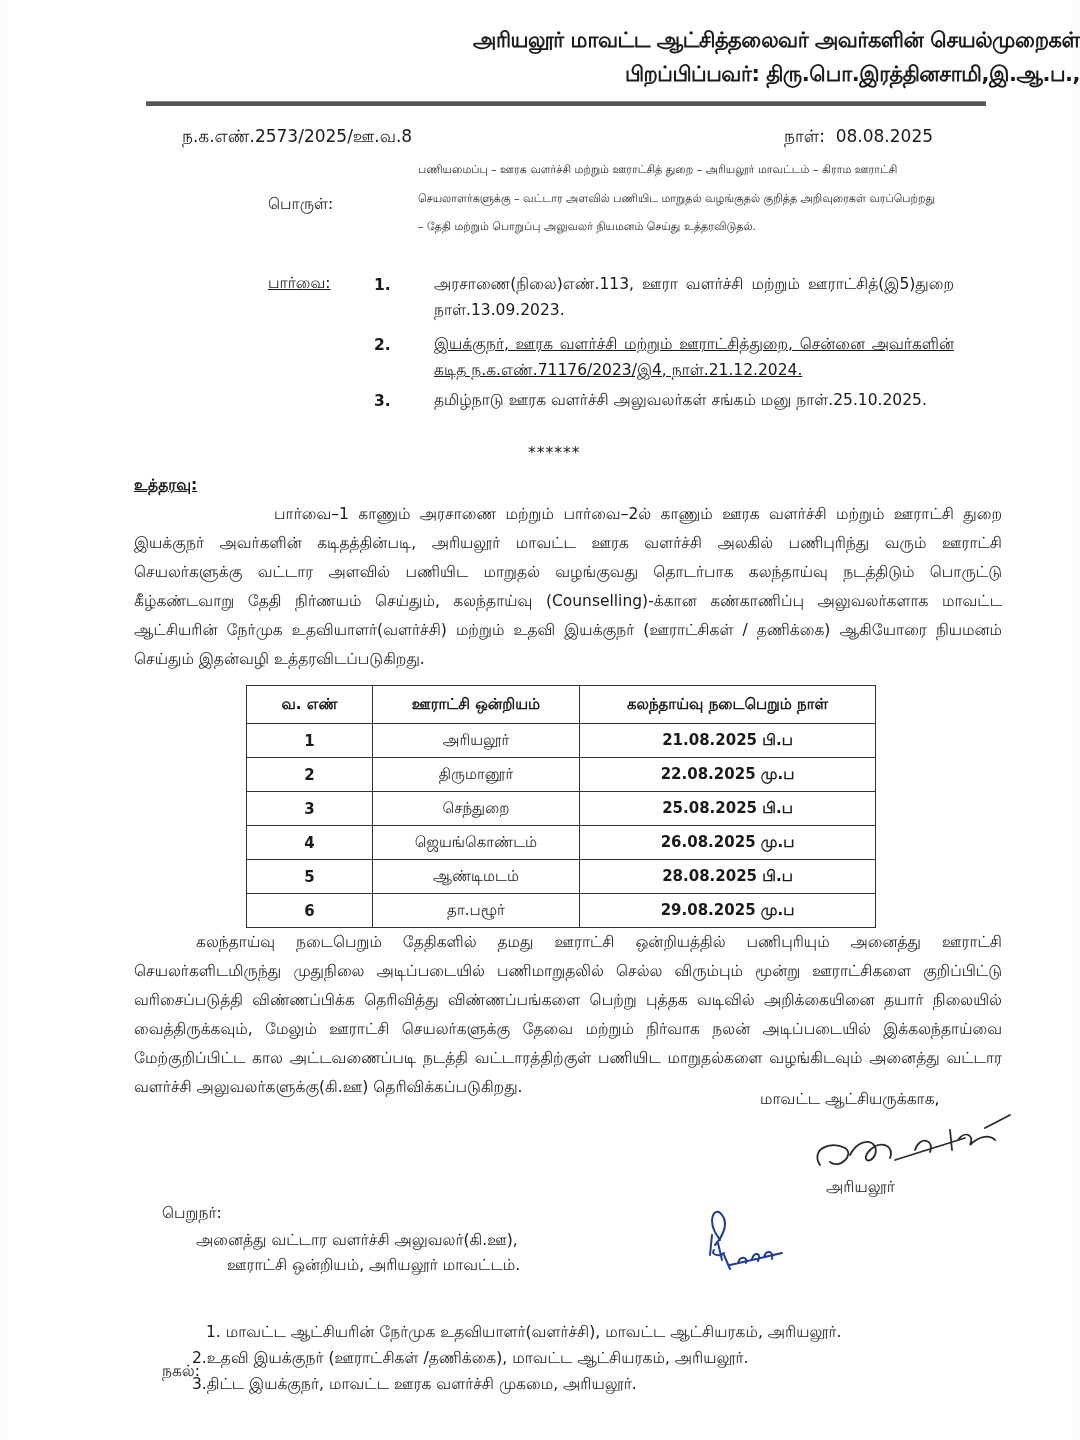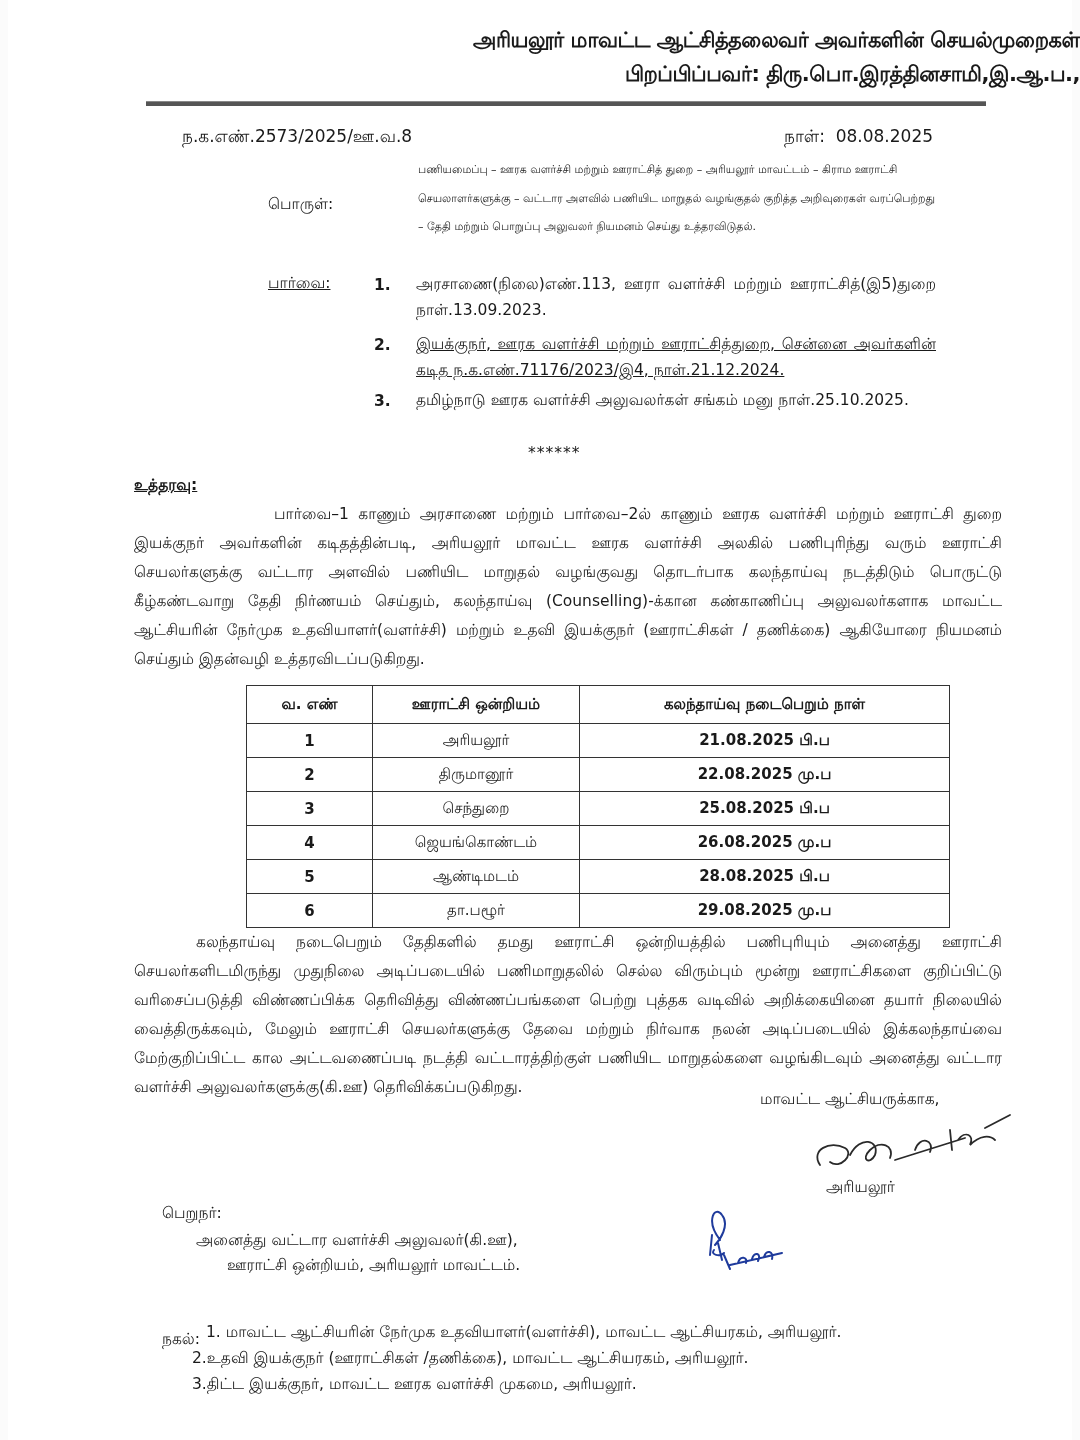--- a/index.html
+++ b/index.html
@@ -9,22 +9,22 @@
   }
   .page { position: absolute; left: 8px; top: 0; width: 1064px; height: 1440px; background: #ffffff; }
   .abs { position: absolute; }
   .hdr { left: 0; width: 1080px; text-align: right; font-weight: bold; font-size: 21px; letter-spacing: -0.5px; }
   .rule { left: 146px; width: 840px; height: 4px; top: 101px; background: #555; border-top: 1px solid #888; }
   .t { font-size: 15.5px; line-height: 1; white-space: nowrap; }
   .para { font-size: 15.5px; line-height: 29px; text-align: justify; text-align-last: left; }
   .para .indent { display: inline-block; width: 140px; }
   .subj { left: 418px; top: 156px; width: 518px; font-size: 11px; line-height: 28.5px; }
   .ref-num { font-weight: bold; font-size: 15.5px; }
-  .ref-text { font-size: 15.5px; line-height: 26px; width: 520px; text-align: justify; text-align-last: left; }
-  table.sched { position: absolute; left: 246px; top: 685px; width: 704px; border-collapse: collapse; }
+  .ref-text { font-size: 15.5px; line-height: 26px; width: 520px; text-align: justify; text-align-last: left; margin-left: 18px; }
+  table.sched { position: absolute; left: 246px; top: 685px; width: 630px; border-collapse: collapse; }
   table.sched td, table.sched th { border: 1.5px solid #333; height: 33px; text-align: center; font-size: 15px; padding: 0; }
   table.sched th { font-weight: bold; height: 37px; }
   table.sched td.num, table.sched td.date { font-weight: bold; }
   .underline { text-decoration: underline; font-weight: bold; }
   .sig-ink { stroke: #1f3b9c; fill: none; stroke-width: 2; stroke-linecap: round; }
   .sig-ink2 { stroke: #2a2a2a; fill: none; stroke-width: 1.8; stroke-linecap: round; }
 </style>
 </head>
 <body>
 
@@ -110,16 +110,16 @@
 </svg>
 
 <svg class="abs" style="left:700px; top:1205px;" width="90" height="70">
   <path class="sig-ink" d="M20,35 C5,15 15,0 22,10 C30,20 20,35 15,40 M12,30 L10,50 M18,38 L22,55 M14,45 C10,50 20,52 24,48 M24,50 L30,64 M30,60 L82,48 M38,58 C40,50 48,52 46,58 M52,54 C54,46 62,48 58,56 M64,52 C66,44 74,46 72,54"></path>
 </svg>
 
 <div class="abs t" style="left:162px; top:1206px;">பெறுநர்:</div>
 <div class="abs t" style="left:196px; top:1233px;">அனைத்து வட்டார வளர்ச்சி அலுவலர்(கி.ஊ),</div>
 <div class="abs t" style="left:196px; top:1258px;margin-left:31px;">ஊராட்சி ஒன்றியம், அரியலூர் மாவட்டம்.</div>
 
-<div class="abs t" style="left:162px; top:1332px;">நகல்:</div>
+<div class="abs t" style="left:162px; top:1364px;">நகல்:</div>
 <div class="abs t" style="left:182px; top:1325px;margin-left:24px;">1. மாவட்ட ஆட்சியரின் நேர்முக உதவியாளர்(வளர்ச்சி), மாவட்ட ஆட்சியரகம், அரியலூர்.</div>
 <div class="abs t" style="left:192px; top:1351px;">2.உதவி இயக்குநர் (ஊராட்சிகள் /தணிக்கை), மாவட்ட ஆட்சியரகம், அரியலூர்.</div>
 <div class="abs t" style="left:192px; top:1377px;">3.திட்ட இயக்குநர், மாவட்ட ஊரக வளர்ச்சி முகமை, அரியலூர்.</div>
 
 </body></html>

